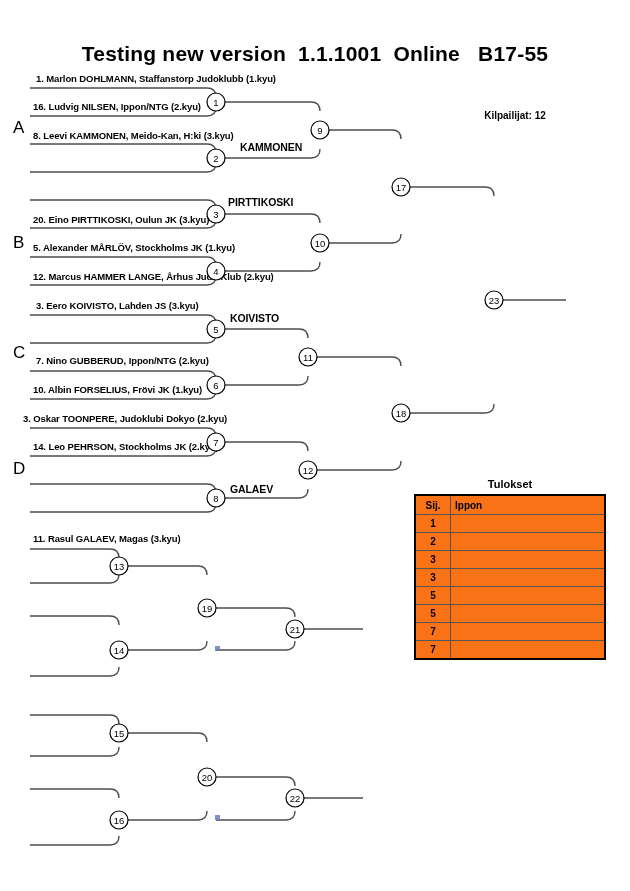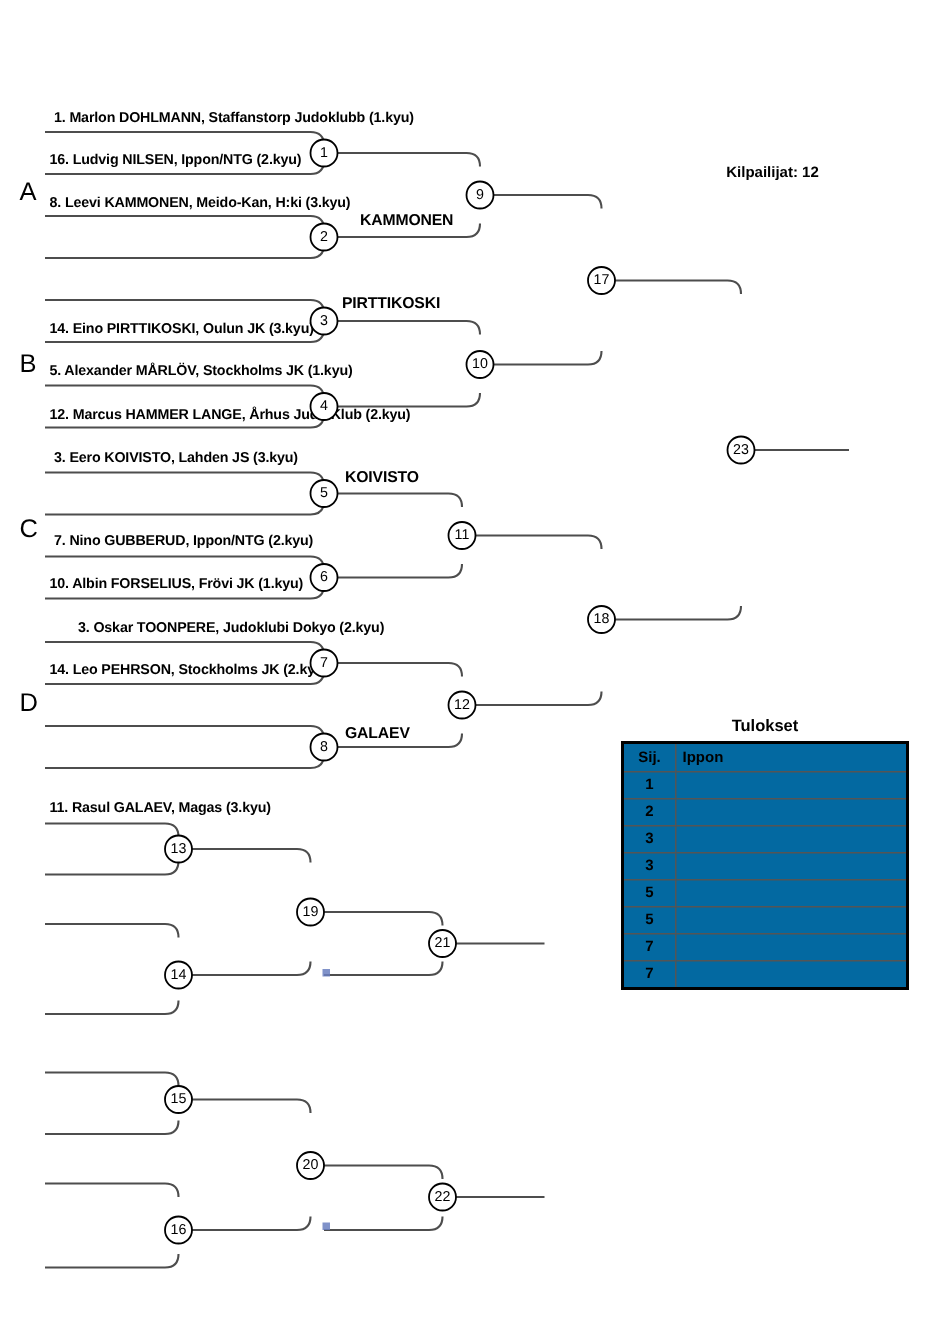--- a/index.html
+++ b/index.html
@@ -86,21 +86,21 @@
     font-size: 11px;
     font-weight: bold;
   }
   table.results {
     position: absolute;
     left: 414px;
     top: 494px;
     width: 192px;
     border-collapse: collapse;
     border: 2px solid #000000;
-    background: #0369a1;
+    background: #f97316;
   }
   table.results th, table.results td {
     border: 1px solid #555555;
     height: 17px;
     font-size: 10px;
     font-weight: bold;
     padding: 0;
   }
   table.results th {
     font-size: 10px;
@@ -121,37 +121,38 @@
     height: 5px;
     background: #6a7fbf;
     opacity: 0.85;
   }
 </style>
 </head>
 <body>
 
 <div id="page">
 
+  <div class="title">Testing new version  1.1.1001  Online   B17-55</div>
   <div class="competitor-count">Kilpailijat: 12</div>
 
   <div class="section-letter" style="left:13px; top:118px;">A</div>
   <div class="section-letter" style="left:13px; top:233px;">B</div>
   <div class="section-letter" style="left:13px; top:343px;">C</div>
   <div class="section-letter" style="left:13px; top:459px;">D</div>
 
   <div class="entrant" style="left:36px; top:73px;">1. Marlon DOHLMANN, Staffanstorp Judoklubb (1.kyu)</div>
   <div class="entrant" style="left:33px; top:101px;">16. Ludvig NILSEN, Ippon/NTG (2.kyu)</div>
   <div class="entrant" style="left:33px; top:130px;">8. Leevi KAMMONEN, Meido-Kan, H:ki (3.kyu)</div>
-  <div class="entrant" style="left:33px; top:214px;">14. Eino PIRTTIKOSKI, Oulun JK (3.kyu)</div>
+  <div class="entrant" style="left:33px; top:214px;">20. Eino PIRTTIKOSKI, Oulun JK (3.kyu)</div>
   <div class="entrant" style="left:33px; top:242px;text-align:center;">5. Alexander MÅRLÖV, Stockholms JK (1.kyu)</div>
   <div class="entrant" style="left:33px; top:271px;">12. Marcus HAMMER LANGE, Århus Judo Klub (2.kyu)</div>
   <div class="entrant" style="left:36px; top:300px;">3. Eero KOIVISTO, Lahden JS (3.kyu)</div>
   <div class="entrant" style="left:36px; top:355px;">7. Nino GUBBERUD, Ippon/NTG (2.kyu)</div>
   <div class="entrant" style="left:33px; top:384px;">10. Albin FORSELIUS, Frövi JK (1.kyu)</div>
-  <div class="entrant" style="left:52px; top:413px;text-align:right;">3. Oskar TOONPERE, Judoklubi Dokyo (2.kyu)</div>
+  <div class="entrant" style="left:23px; top:413px;text-align:right;">3. Oskar TOONPERE, Judoklubi Dokyo (2.kyu)</div>
   <div class="entrant" style="left:33px; top:441px;">14. Leo PEHRSON, Stockholms JK (2.kyu)</div>
   <div class="entrant" style="left:33px; top:498px;margin-top:35px;">11. Rasul GALAEV, Magas (3.kyu)</div>
 
   <div class="winner-label" style="left:240px; top:141px;">KAMMONEN</div>
   <div class="winner-label" style="left:228px; top:196px;">PIRTTIKOSKI</div>
   <div class="winner-label" style="left:230px; top:312px;">KOIVISTO</div>
   <div class="winner-label" style="left:230px; top:483px;">GALAEV</div>
 
   <svg class="bracket" viewBox="0 0 630 891">
     <g fill="none" stroke="#4d4d4d" stroke-width="1.4">

